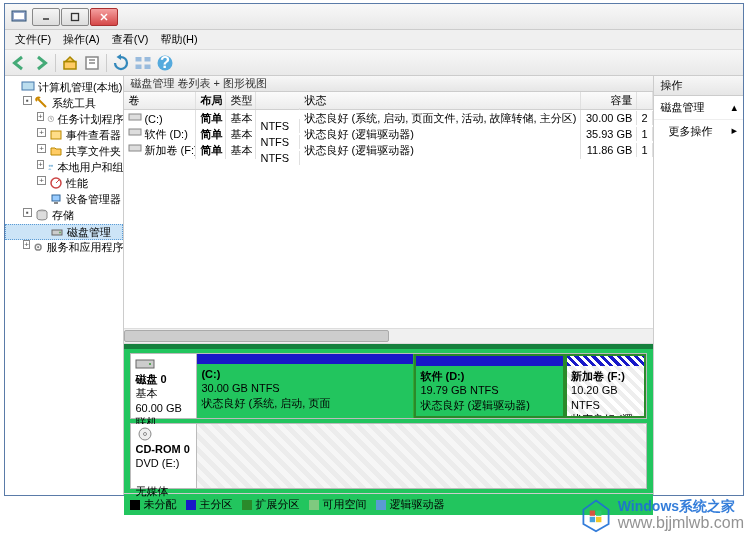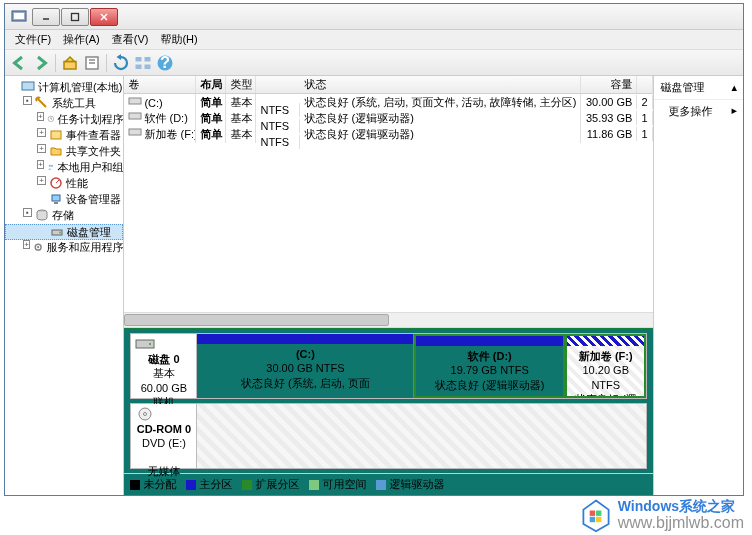--- a/index.html
+++ b/index.html
@@ -36,21 +36,21 @@
 .c-vol { width: 72px; }
 .c-layout { width: 30px; font-weight: bold; }
 .c-type { width: 30px; }
 .c-fs { width: 44px; margin-top: 16px; }
 .c-status { flex: 1; }
 .c-cap { width: 56px; text-align: right; }
 .c-extra { width: 16px; }
 .vol-rows { height: 218px; overflow: hidden; position: relative; }
 .hscroll { height: 16px; background: #f0f0f0; border-top: 1px solid #ddd; border-bottom: 1px solid #ddd; position: relative; }
 .hscroll .thumb { position: absolute; left: 0; top: 1px; height: 12px; width: 50%; background: #cdcdcd; border: 1px solid #aaa; border-radius: 2px; }
-.graph { border-top: 1px solid #15803d; background: #0f766e; text-align: center; }
+.graph { border-top: 5px solid #15803d; background: #22c55e; }
 .disk-block { display: flex; border: 1px solid #bbb; margin: 4px 6px; height: 66px; }
 .disk-info { width: 66px; background: #fff; border-right: 1px solid #bbb; padding: 3px 4px; font-size: 10px; line-height: 1.3; }
 .disk-info .dic2 { width: 20px; height: 14px; display: block; margin-bottom: 1px; }
 .parts { flex: 1; display: flex; }
 .part { border-right: 1px solid #3a3; position: relative; padding: 2px 4px; font-size: 10px; line-height: 1.3; overflow: hidden; }
 .part .pbar { position: absolute; top: 0; left: 0; right: 0; height: 10px; background: #1818c8; }
 .part .ptxt { margin-top: 11px; }
 .part.outlined { border: 2px solid #2a8a2a; }
 .part.hatched .pbar { background: repeating-linear-gradient(45deg,#1818c8,#1818c8 3px,#fff 3px,#fff 6px); }
 .part.hatched { background: repeating-linear-gradient(45deg,#fff,#fff 4px,#eee 4px,#eee 8px); }
@@ -259,20 +259,21 @@
             <svg viewBox="0 0 14 14">
               <circle cx="7" cy="7" r="4" fill="none" stroke="#888" stroke-width="2"></circle>
               <circle cx="7" cy="7" r="1.5" fill="#888"></circle>
             </svg>
           </span>
           <span>服务和应用程序</span>
         </div>
     </div>
 
     <div class="center">
+      <div class="center-hdr">磁盘管理   卷列表 + 图形视图</div>
       <div class="vol-table">
         <div class="vol-head">
           <div class="col c-vol">卷</div>
           <div class="col c-layout">布局</div>
           <div class="col c-type">类型</div>
           <div class="col c-fs">文件系统</div>
           <div class="col c-status">状态</div>
           <div class="col c-cap">容量</div>
           <div class="col c-extra"></div>
         </div>
@@ -367,20 +368,21 @@
           <span><span class="sw" style="background:#000"></span><span>未分配</span></span>
           <span><span class="sw" style="background:#1818c8"></span><span>主分区</span></span>
           <span><span class="sw" style="background:#2a8a2a"></span><span>扩展分区</span></span>
           <span><span class="sw" style="background:#7fc97f"></span><span>可用空间</span></span>
           <span><span class="sw" style="background:#5a9bd5"></span><span>逻辑驱动器</span></span>
         </div>
       </div>
     </div>
 
     <div class="actions">
+      <div class="actions-hdr">操作</div>
       <div class="act-section">
         <span>磁盘管理</span>
         <span>▴</span>
       </div>
       <div class="act-item">
         <span>更多操作</span>
         <span style="float:right">▸</span>
       </div>
     </div>
 

